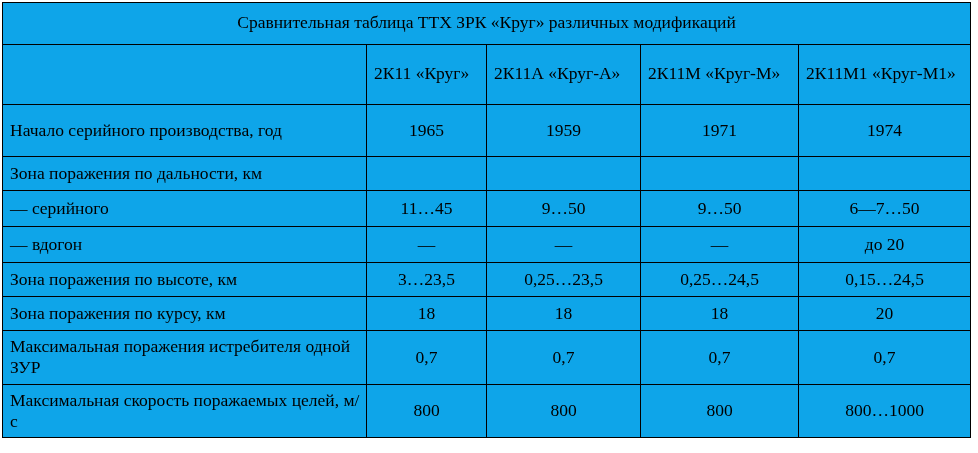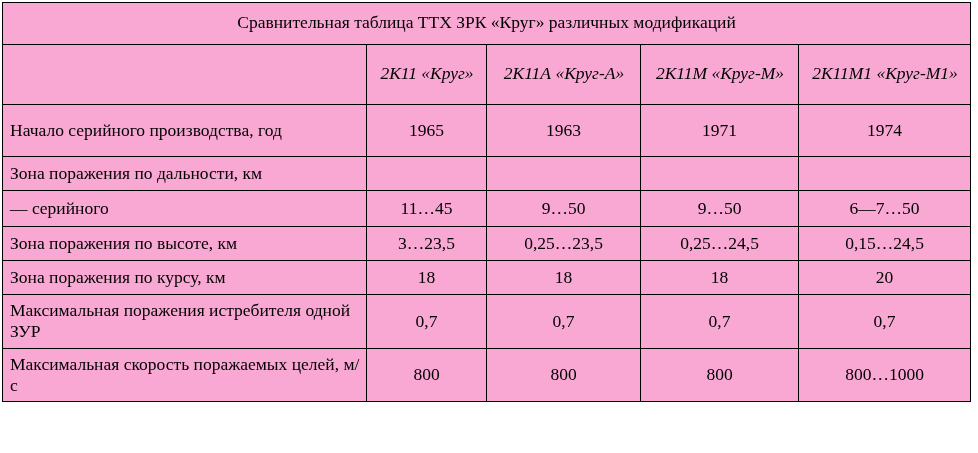--- a/index.html
+++ b/index.html
@@ -17,41 +17,40 @@
   .table-wrap {
     width: 978px;
     height: 453px;
     box-sizing: border-box;
     padding: 2px 4px 2px 2px;
   }
   table.spec {
     border-collapse: collapse;
     width: 968px;
     table-layout: fixed;
-    background: #f9a8d4;
+    background: #0ea5e9;
   }
   table.spec td, table.spec th {
     border: 1px solid #000000;
     font-weight: normal;
     font-size: 17.5px;
     line-height: 1.22;
     vertical-align: middle;
   }
   .title-cell {
     text-align: center;
     font-size: 18.5px;
     padding: 6px 4px 7px 4px;
     height: 28px;
   }
   .colhead {
-    text-align: center;
+    text-align: left;
     padding: 5px 6px 6px 7px;
     height: 48px;
     vertical-align: top;
-    font-style: italic;
   }
   .rowlabel {
     text-align: left;
     padding: 5px 6px 5px 7px;
     margin-left: 30px;
   }
   .val {
     text-align: center;
     padding: 5px 20px;
   }
@@ -90,41 +89,48 @@
         <td class="colhead"></td>
         <td class="colhead">2К11 «Круг»</td>
         <td class="colhead">2К11А «Круг-А»</td>
         <td class="colhead">2К11М «Круг-М»</td>
         <td class="colhead">2К11М1 «Круг-М1»</td>
       </tr>
 
       <tr class="r-tall">
         <td class="rowlabel">Начало серийного производства, год</td>
         <td class="val">1965</td>
-        <td class="val">1963</td>
+        <td class="val">1959</td>
         <td class="val">1971</td>
         <td class="val">1974</td>
       </tr>
 
       <tr class="r-norm">
         <td class="rowlabel">Зона поражения по дальности, км</td>
         <td class="val"></td>
         <td class="val"></td>
         <td class="val"></td>
         <td class="val"></td>
       </tr>
 
       <tr class="r-med">
         <td class="rowlabel">— серийного</td>
         <td class="val">11…45</td>
         <td class="val">9…50</td>
         <td class="val">9…50</td>
         <td class="val">6—7…50</td>
       </tr>
 
+      <tr class="r-med">
+        <td class="rowlabel">— вдогон</td>
+        <td class="val">—</td>
+        <td class="val">—</td>
+        <td class="val">—</td>
+        <td class="val">до 20</td>
+      </tr>
 
       <tr class="r-norm">
         <td class="rowlabel">Зона поражения по высоте, км</td>
         <td class="val">3…23,5</td>
         <td class="val">0,25…23,5</td>
         <td class="val">0,25…24,5</td>
         <td class="val">0,15…24,5</td>
       </tr>
 
       <tr class="r-norm">

